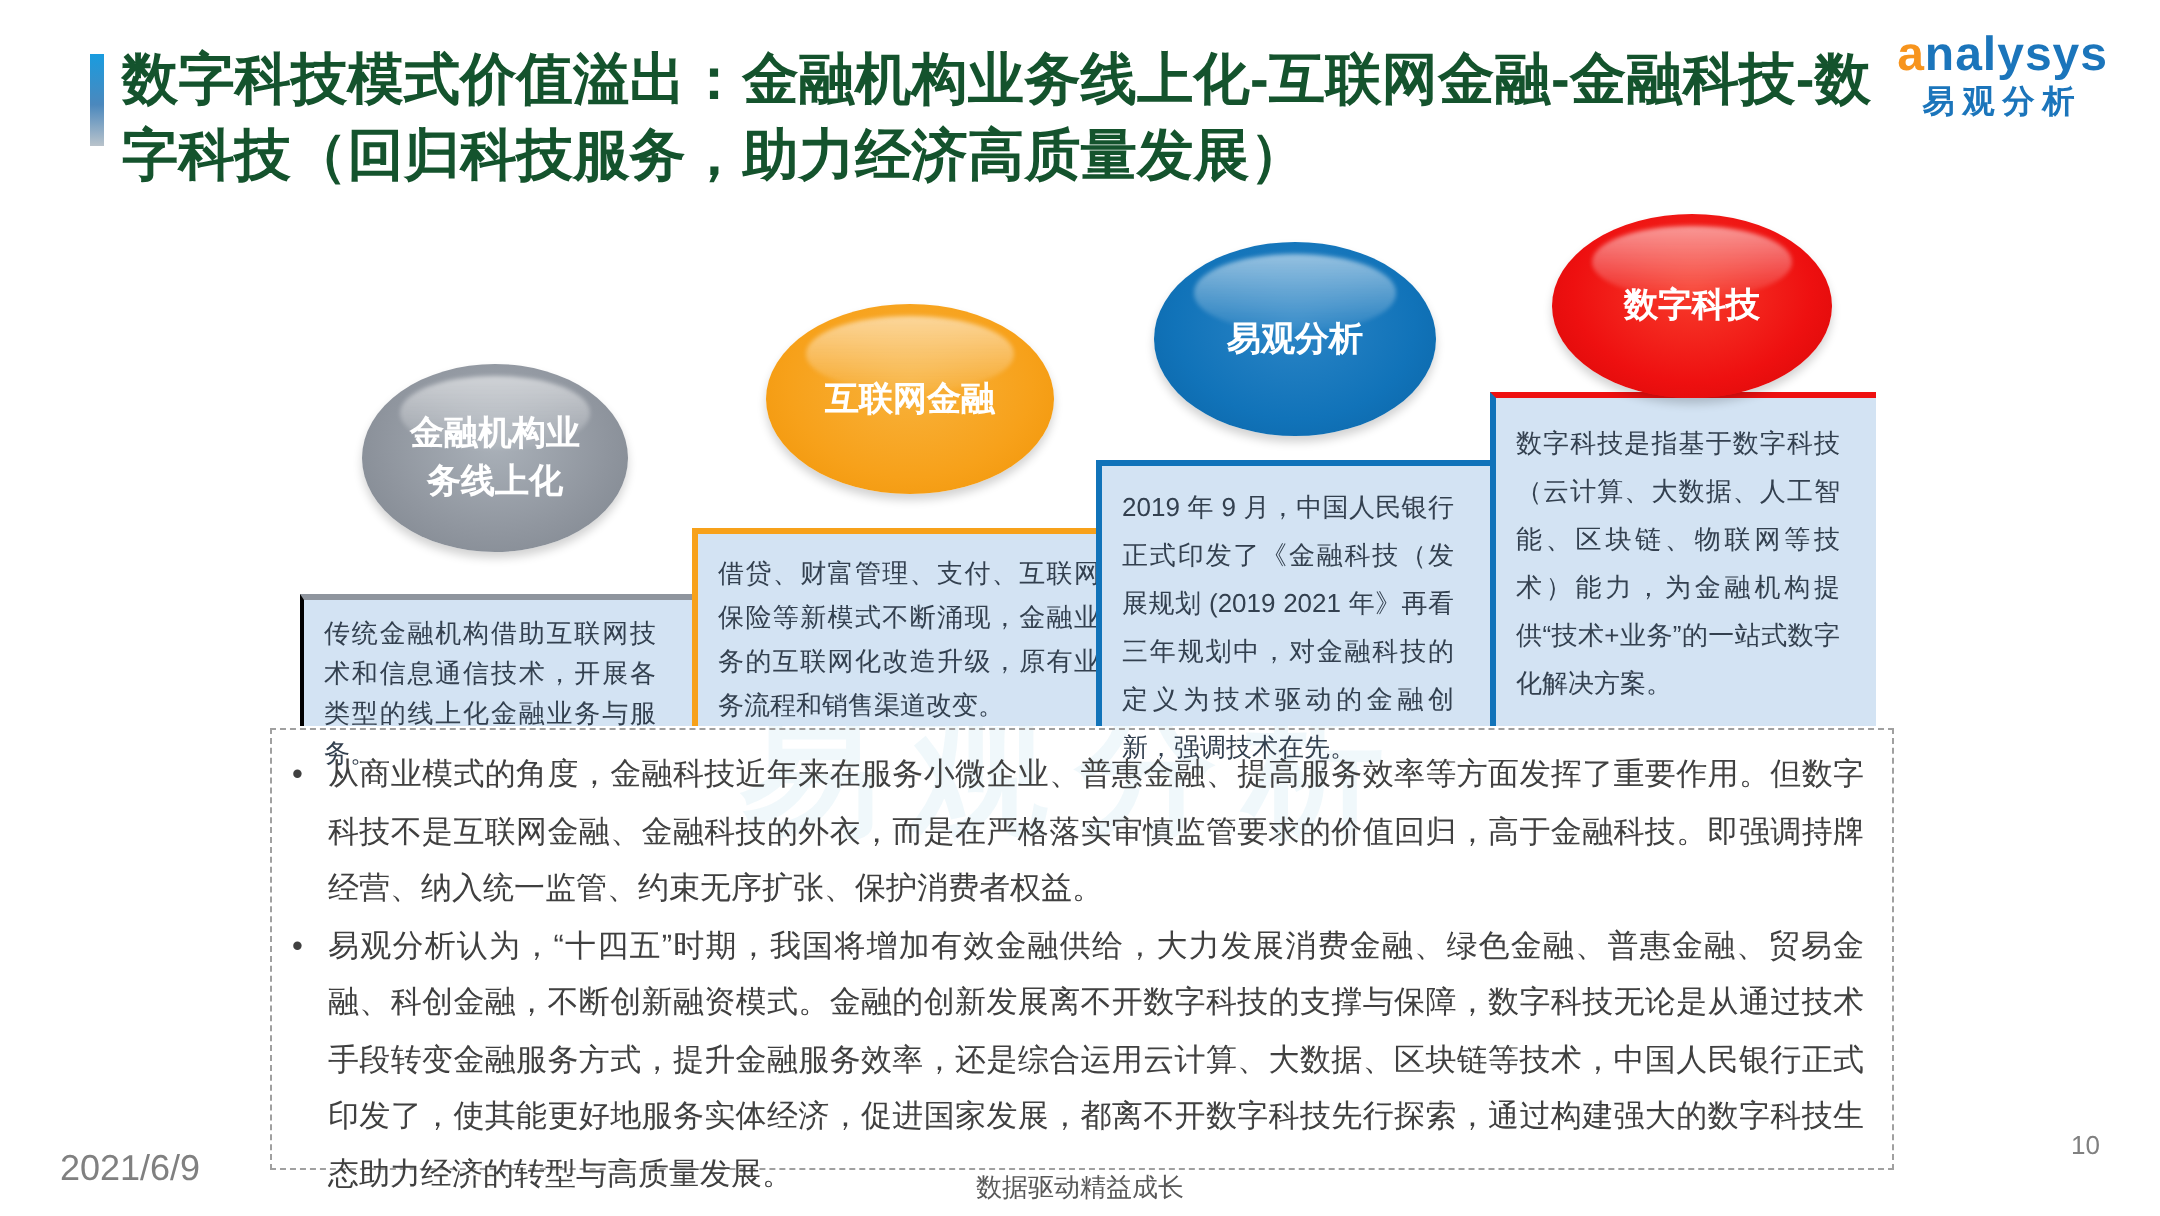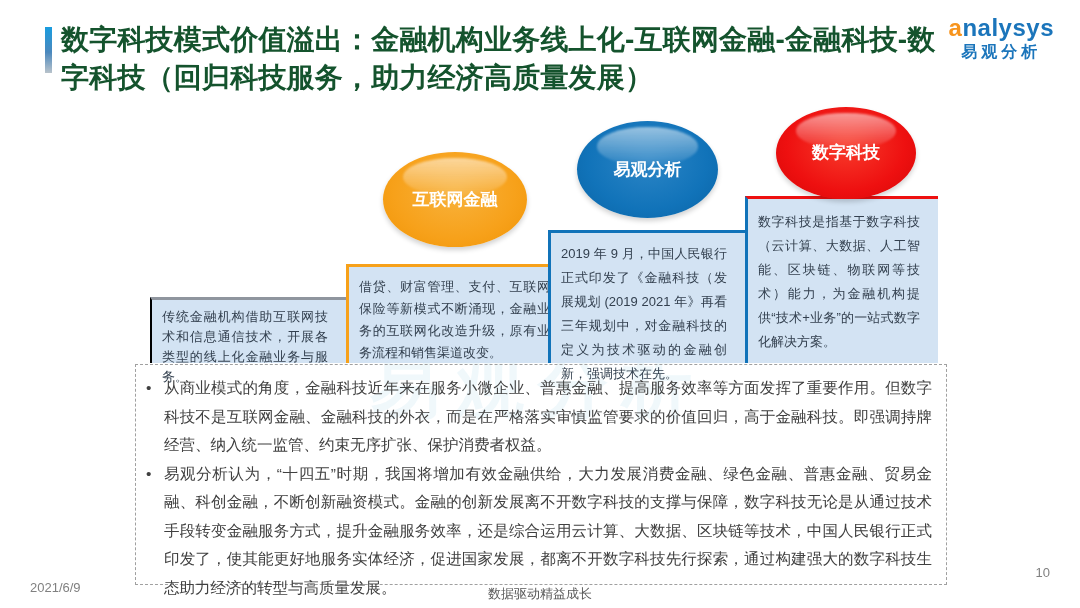--- a/index.html
+++ b/index.html
@@ -67,21 +67,21 @@
   .bullet{display:flex;gap:8px;font-size:15.5px;line-height:28.5px;color:#404040;text-align:justify;}
   .bullet-marker{flex:0 0 10px;color:#404040;}
   .bullet-text{flex:1;}
   
   .watermark{
     position:absolute;left:370px;top:340px;font-size:70px;font-weight:700;
     letter-spacing:14px;color:rgba(60,160,210,0.08);pointer-events:none;
     white-space:nowrap;
   }
   
-  .footer-date{position:absolute;left:30px;bottom:13px;font-size:13px;color:#808080;}
+  .footer-date{position:absolute;left:30px;bottom:13px;font-size:18px;color:#808080;}
   .footer-slogan{position:absolute;left:0;right:0;bottom:5px;text-align:center;font-size:13px;color:#595959;}
   .footer-page{position:absolute;right:30px;bottom:28px;font-size:13px;color:#808080;}
 </style>
 </head>
 <body>
 
 <div class="slide">
 
   <div class="title-bar"></div>
   <div class="page-title">数字科技模式价值溢出：金融机构业务线上化-互联网金融-金融科技-数字科技（回归科技服务，助力经济高质量发展）</div>
@@ -99,20 +99,23 @@
   <div class="step" id="step2" style="--accent: #f7a11a;">
     <span>借贷、财富管理、支付、互联网保险等新模式不断涌现，金融业务的互联网化改造升级，原有业务流程和销售渠道改变。</span>
   </div>
   <div class="step" id="step3" style="--accent: #1173b9;">
     <span>2019 年 9 月，中国人民银行正式印发了《金融科技（发展规划 (2019 2021 年》再看三年规划中，对金融科技的定义为技术驱动的金融创新，强调技术在先。</span>
   </div>
   <div class="step" id="step4" style="--accent: #ee1010;">
     <span>数字科技是指基于数字科技（云计算、大数据、人工智能、区块链、物联网等技术）能力，为金融机构提供“技术+业务”的一站式数字化解决方案。</span>
   </div>
 
+  <div class="ellipse" id="e1">
+    <span class="ellipse-label">金融机构业务线上化</span>
+  </div>
   <div class="ellipse" id="e2">
     <span class="ellipse-label">互联网金融</span>
   </div>
   <div class="ellipse" id="e3">
     <span class="ellipse-label">易观分析</span>
   </div>
   <div class="ellipse" id="e4">
     <span class="ellipse-label">数字科技</span>
   </div>
 

